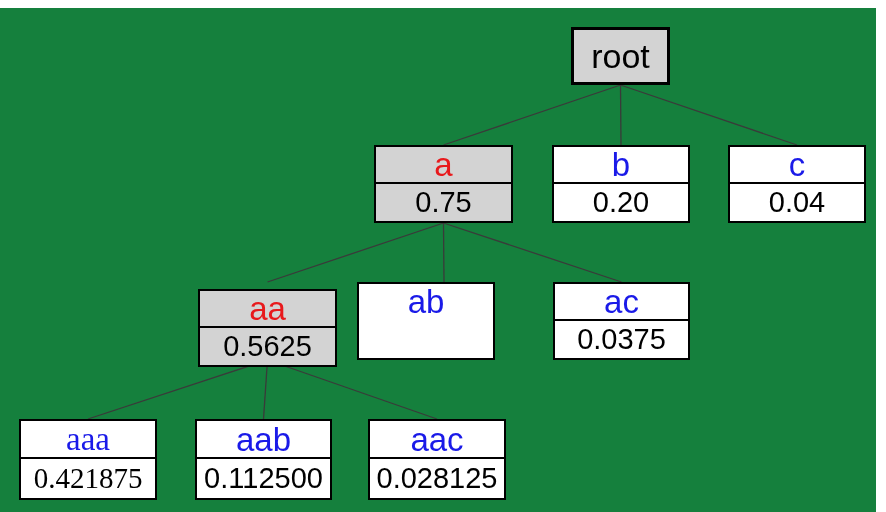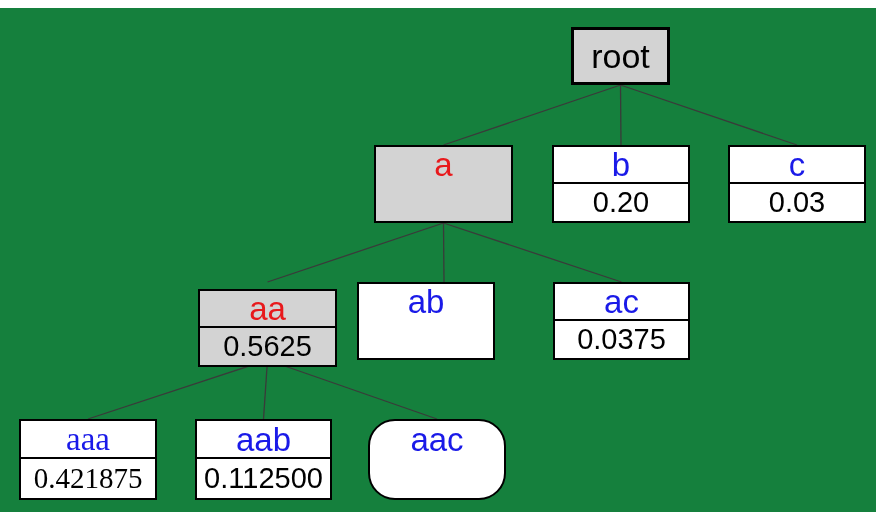--- a/index.html
+++ b/index.html
@@ -76,30 +76,31 @@
       <line x1="267.5" y1="352" x2="263.5" y2="411" stroke="#3a3a3a" stroke-width="1.3"></line>
       <line x1="267.5" y1="352" x2="437" y2="411" stroke="#3a3a3a" stroke-width="1.3"></line>
     </svg>
 
   <div class="node root-node" style="left: 571px; top: 19px; width: 99px; height: 58px; background: rgb(211, 211, 211);">
     <div class="lbl" style="color: rgb(0, 0, 0);">root</div>
   </div>
 
   <div class="node" style="left: 374px; top: 137px; width: 139px; height: 78px; background: rgb(211, 211, 211);">
     <div class="lbl" style="color: rgb(232, 25, 28);">a</div>
+    <div class="val">0.75</div>
   </div>
 
   <div class="node" style="left: 552px; top: 137px; width: 138px; height: 78px; background: rgb(255, 255, 255);">
     <div class="lbl" style="color: rgb(26, 26, 232);">b</div>
     <div class="val">0.20</div>
   </div>
 
   <div class="node" style="left: 728px; top: 137px; width: 138px; height: 78px; background: rgb(255, 255, 255);">
     <div class="lbl" style="color: rgb(26, 26, 232);">c</div>
-    <div class="val">0.03</div>
+    <div class="val">0.04</div>
   </div>
 
   <div class="node" style="left: 198px; top: 281px; width: 139px; height: 78px; background: rgb(211, 211, 211);">
     <div class="lbl" style="color: rgb(232, 25, 28);">aa</div>
     <div class="val">0.5625</div>
   </div>
 
   <div class="node" style="left: 357px; top: 274px; width: 138px; height: 78px; background: rgb(255, 255, 255);">
     <div class="lbl" style="color: rgb(26, 26, 232);">ab</div>
   </div>
@@ -112,17 +113,18 @@
   <div class="node" style="left: 19px; top: 411px; width: 138px; height: 81px; background: rgb(255, 255, 255); font-family: Liberation Serif, serif;">
     <div class="lbl" style="color: rgb(26, 26, 232);">aaa</div>
     <div class="val">0.421875</div>
   </div>
 
   <div class="node" style="left: 195px; top: 411px; width: 137px; height: 81px; background: rgb(255, 255, 255);">
     <div class="lbl" style="color: rgb(26, 26, 232);">aab</div>
     <div class="val">0.112500</div>
   </div>
 
-  <div class="node" style="left: 368px; top: 411px; width: 138px; height: 81px; background: rgb(255, 255, 255); border-radius: 27px;">
+  <div class="node" style="left: 368px; top: 411px; width: 138px; height: 81px; background: rgb(255, 255, 255);">
     <div class="lbl" style="color: rgb(26, 26, 232);">aac</div>
+    <div class="val">0.028125</div>
   </div>
 
 </div>
 
 </body></html>

